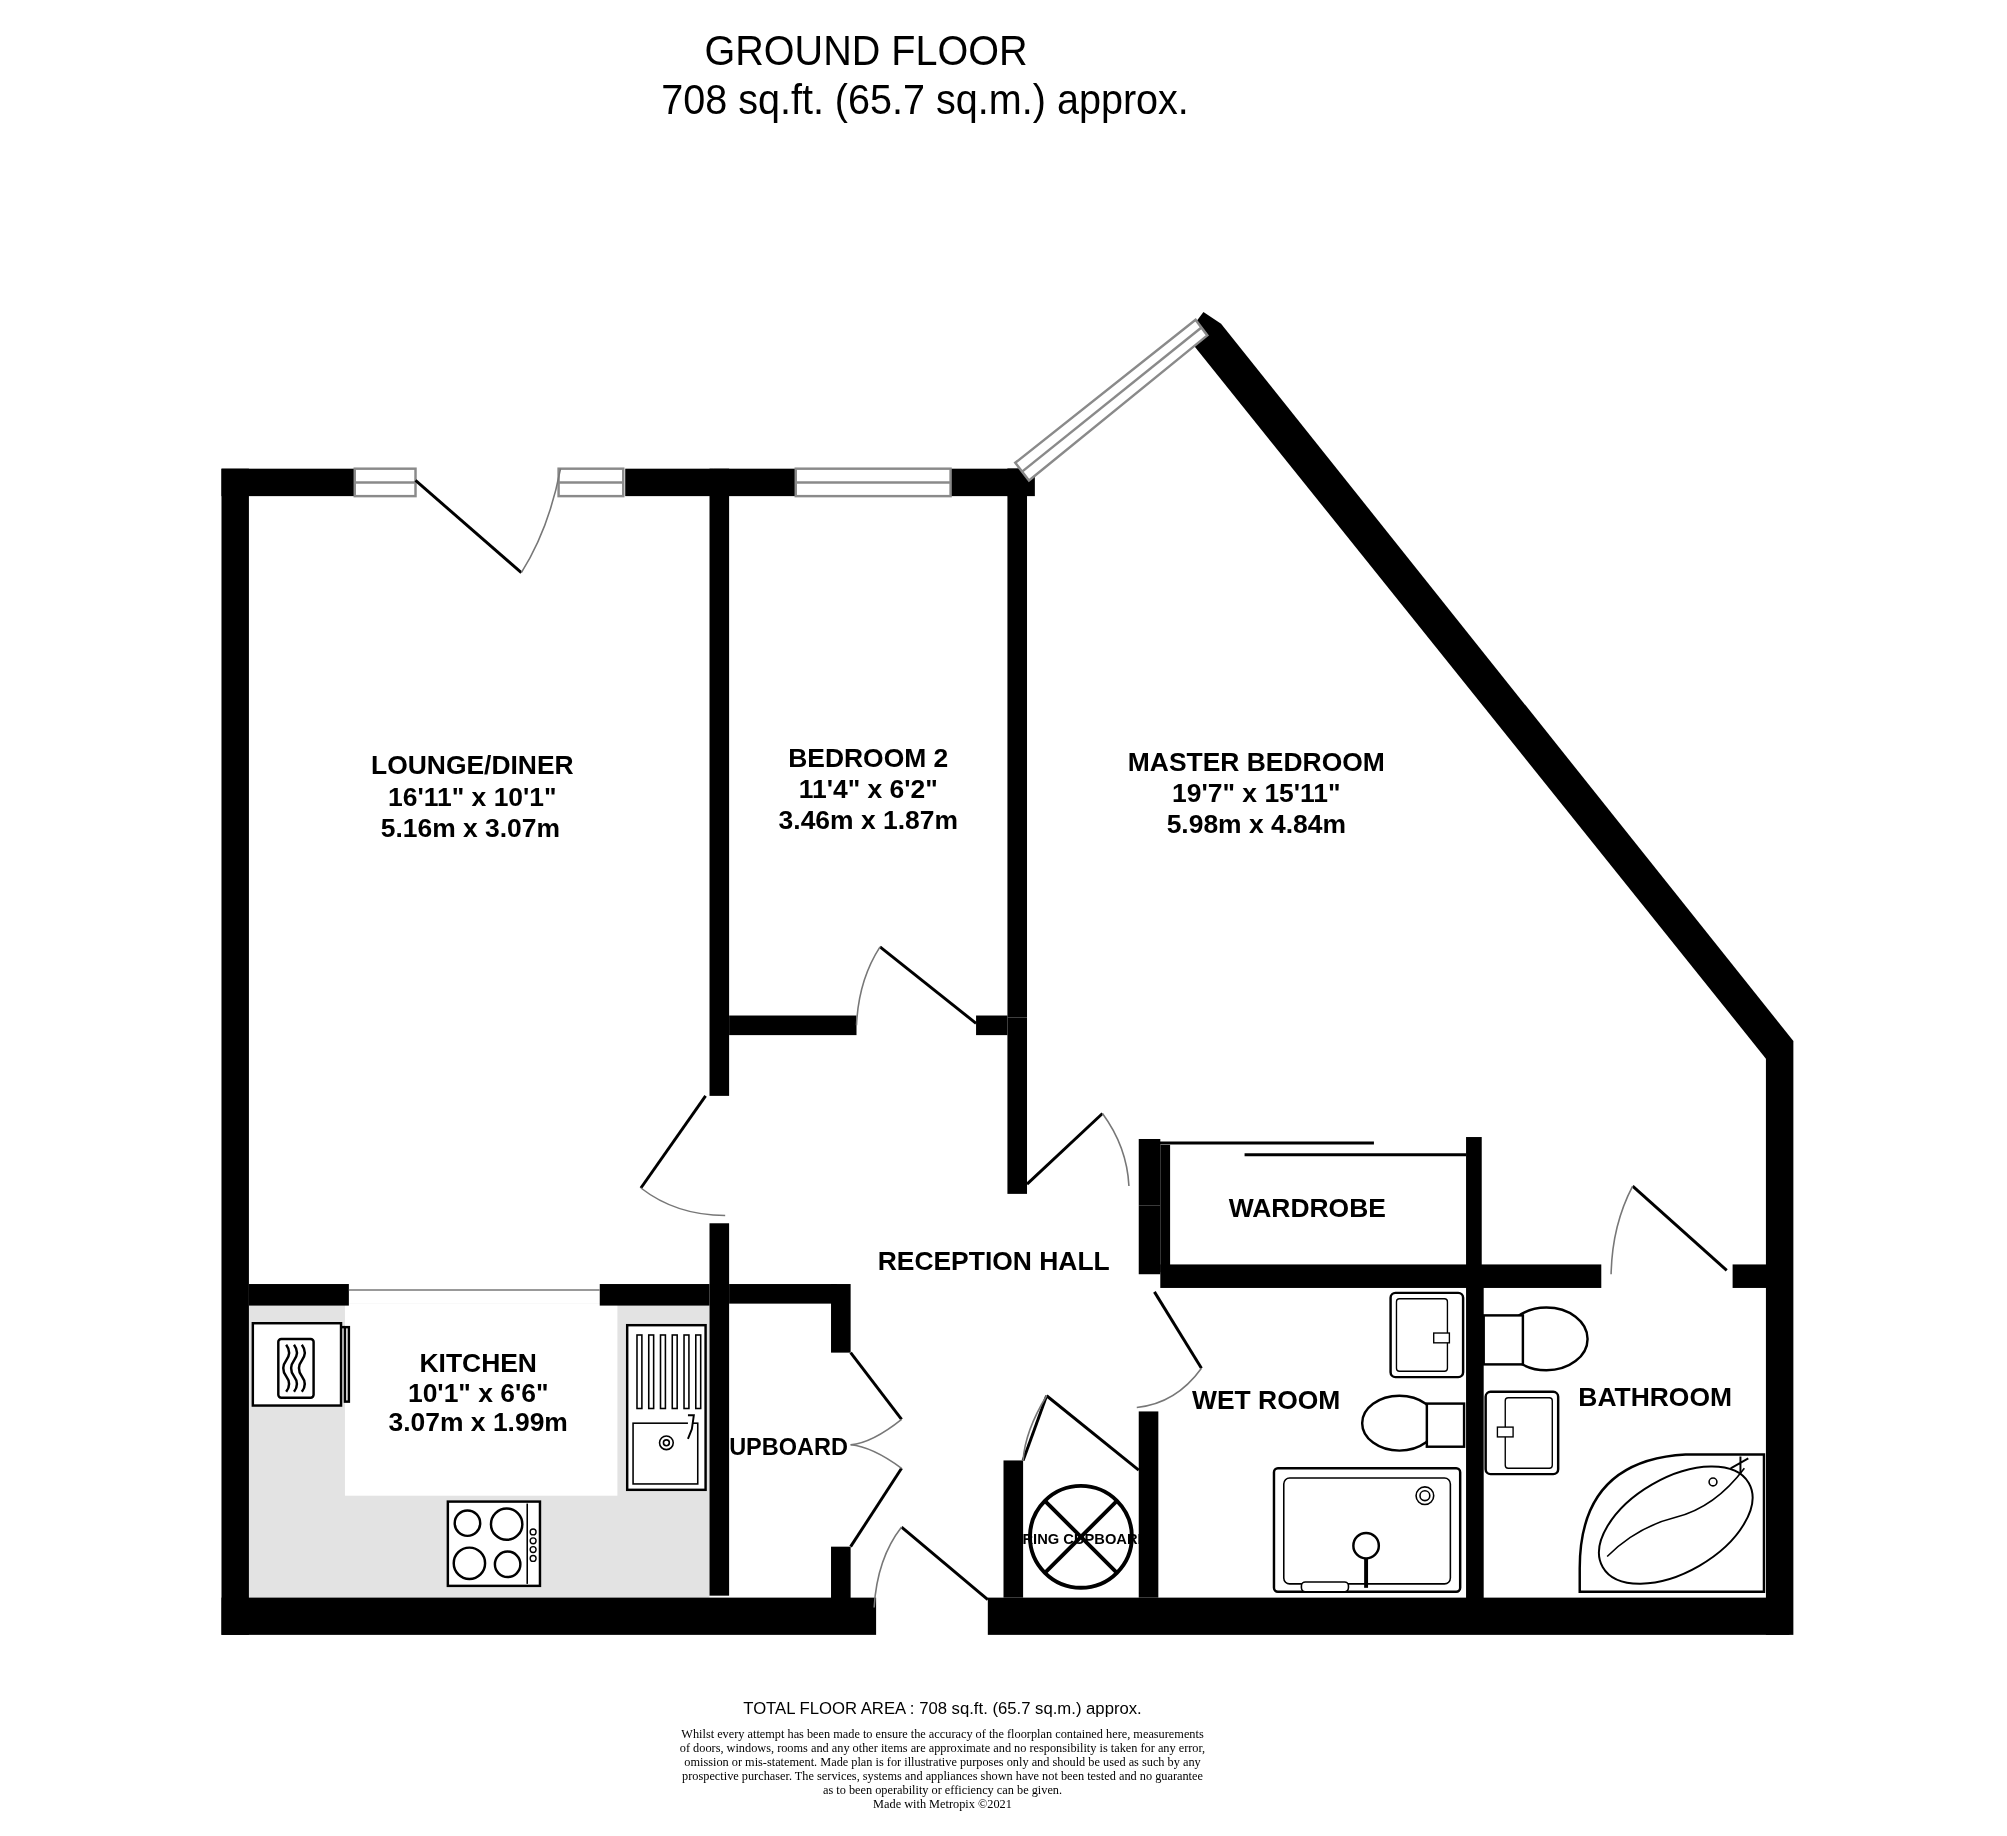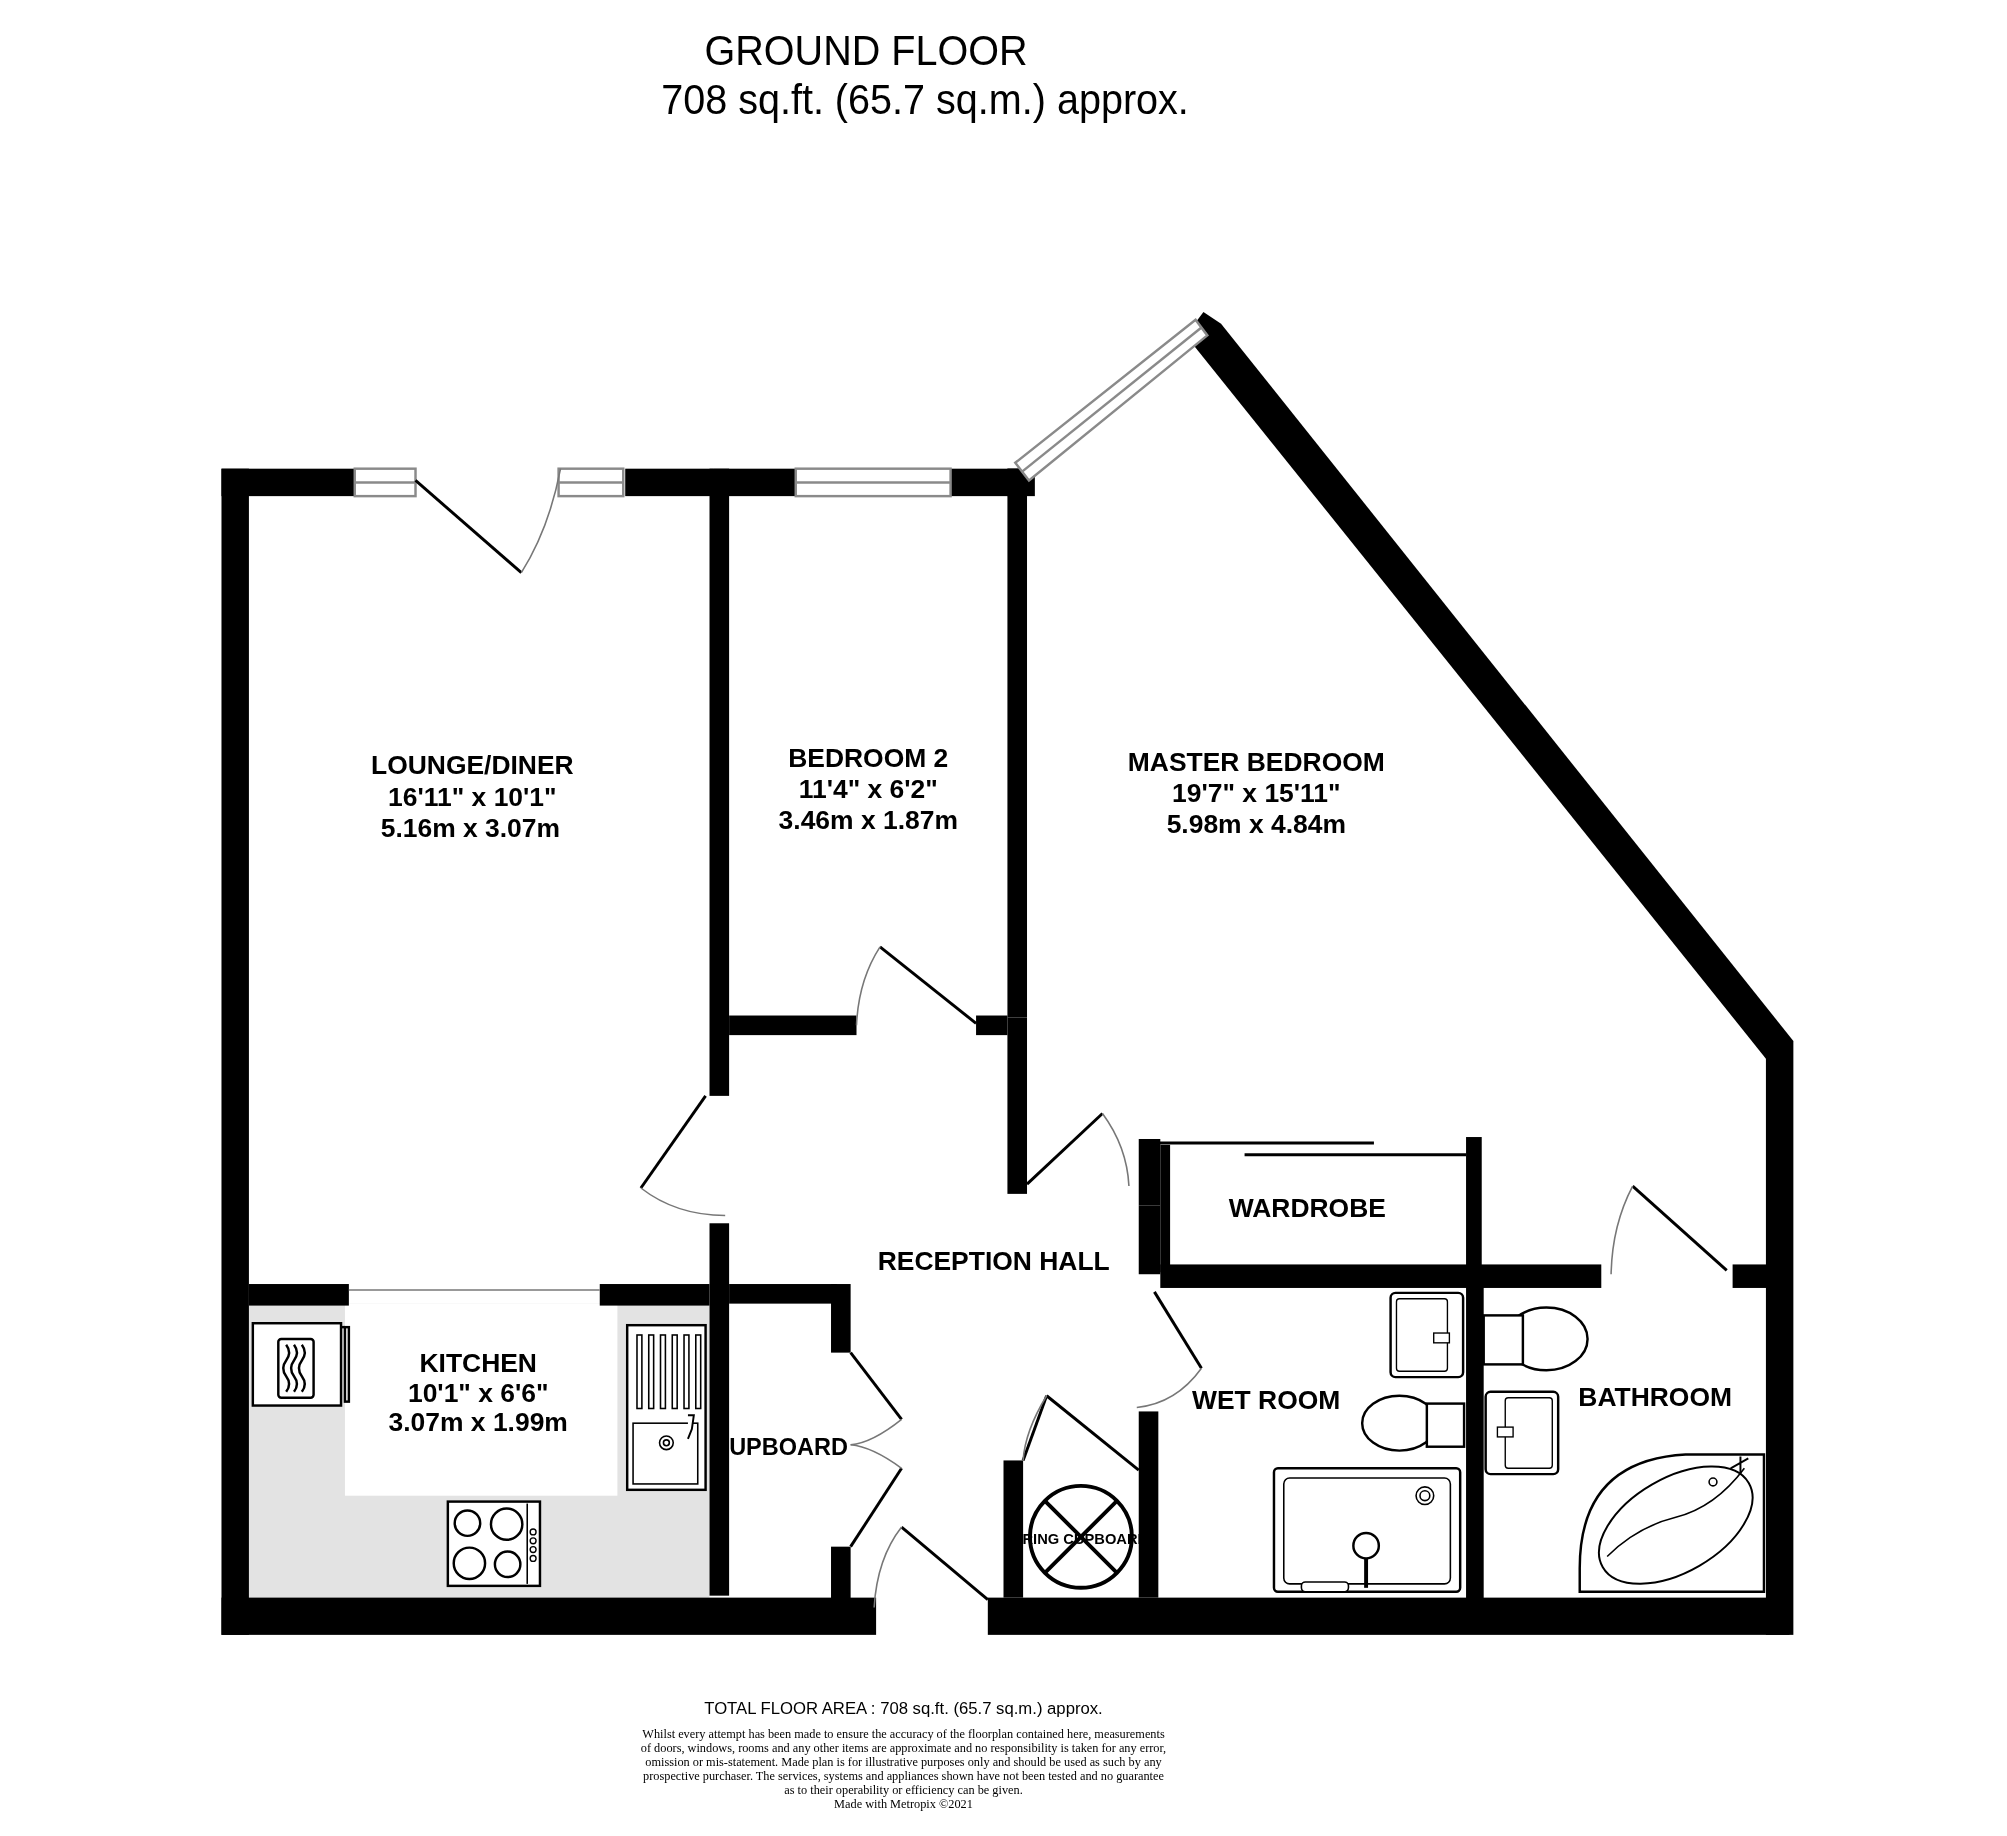--- a/index.html
+++ b/index.html
@@ -2,21 +2,21 @@
 <html><head>
 <meta charset="utf-8">
 <style>
   html, body { margin:0; padding:0; background:#ffffff; }
   body { width:2007px; height:1837px; position:relative; overflow:hidden; font-family:"Liberation Sans", sans-serif; color:#000; }
   .header { position:absolute; left:0; top:25.5px; width:1850px; text-align:center; }
   .header .t1 { font-size:43px; line-height:49px; transform:scaleX(0.92); margin-left:-118px; }
   .header .t2 { font-size:43px; line-height:49px; transform:scaleX(0.92); margin-left:0; }
   svg.plan { position:absolute; left:0; top:0; }
   .room-label { font-family:"Liberation Sans", sans-serif; font-weight:bold; fill:#000; text-anchor:middle; }
-  .footer { position:absolute; left:531px; top:1698px; width:745px; text-align:center; }
+  .footer { position:absolute; left:570px; top:1698px; width:745px; text-align:center; }
   .footer .total { font-size:16.7px; line-height:21.6px; }
   .footer .disc { font-size:12.3px; line-height:14px; margin-top:7.8px;font-family:Liberation Serif, serif; }
 </style>
 </head>
 <body>
 
 <div class="header">
   <div class="t1">GROUND FLOOR</div>
   <div class="t2">708 sq.ft. (65.7 sq.m.) approx.</div>
 </div>
@@ -227,17 +227,17 @@
   </g>
 </svg>
 
 <div class="footer">
   <div class="total">TOTAL FLOOR AREA : 708 sq.ft. (65.7 sq.m.) approx.</div>
   <div class="disc">
     <div>Whilst every attempt has been made to ensure the accuracy of the floorplan contained here, measurements</div>
     <div>of doors, windows, rooms and any other items are approximate and no responsibility is taken for any error,</div>
     <div>omission or mis-statement. Made plan is for illustrative purposes only and should be used as such by any</div>
     <div>prospective purchaser. The services, systems and appliances shown have not been tested and no guarantee</div>
-    <div>as to their operability or efficiency can be given.</div>
+    <div>as to been operability or efficiency can be given.</div>
     <div>Made with Metropix ©2021</div>
   </div>
 </div>
 
 
 </body></html>

